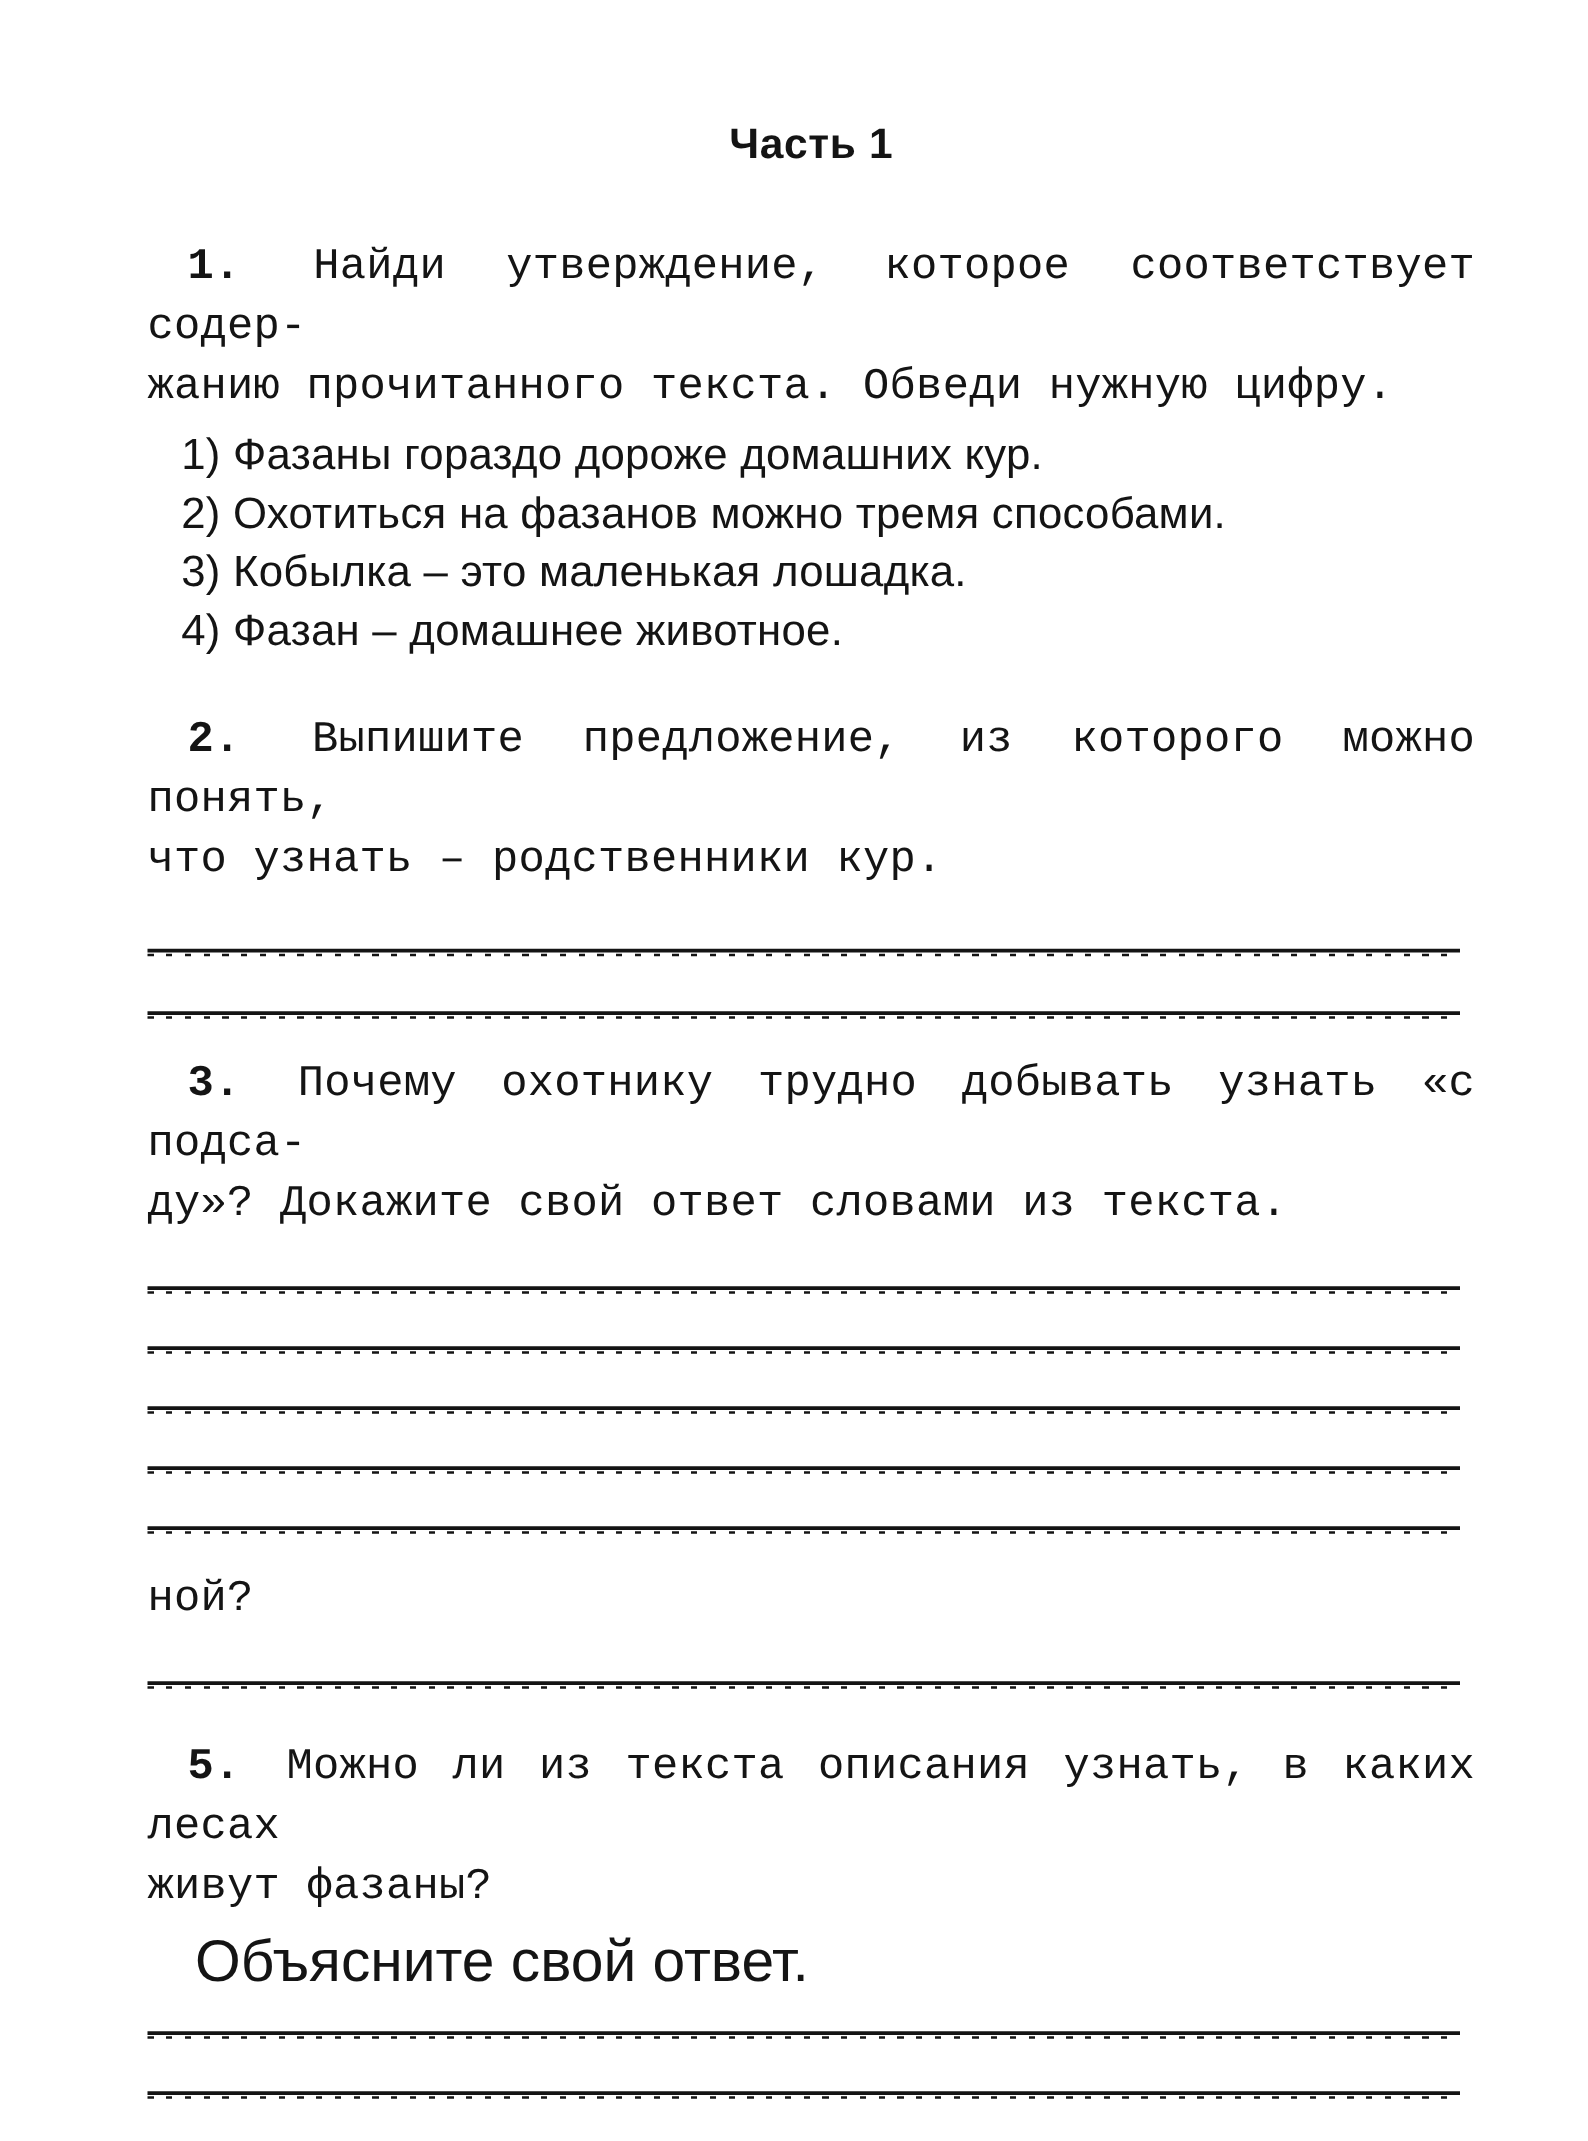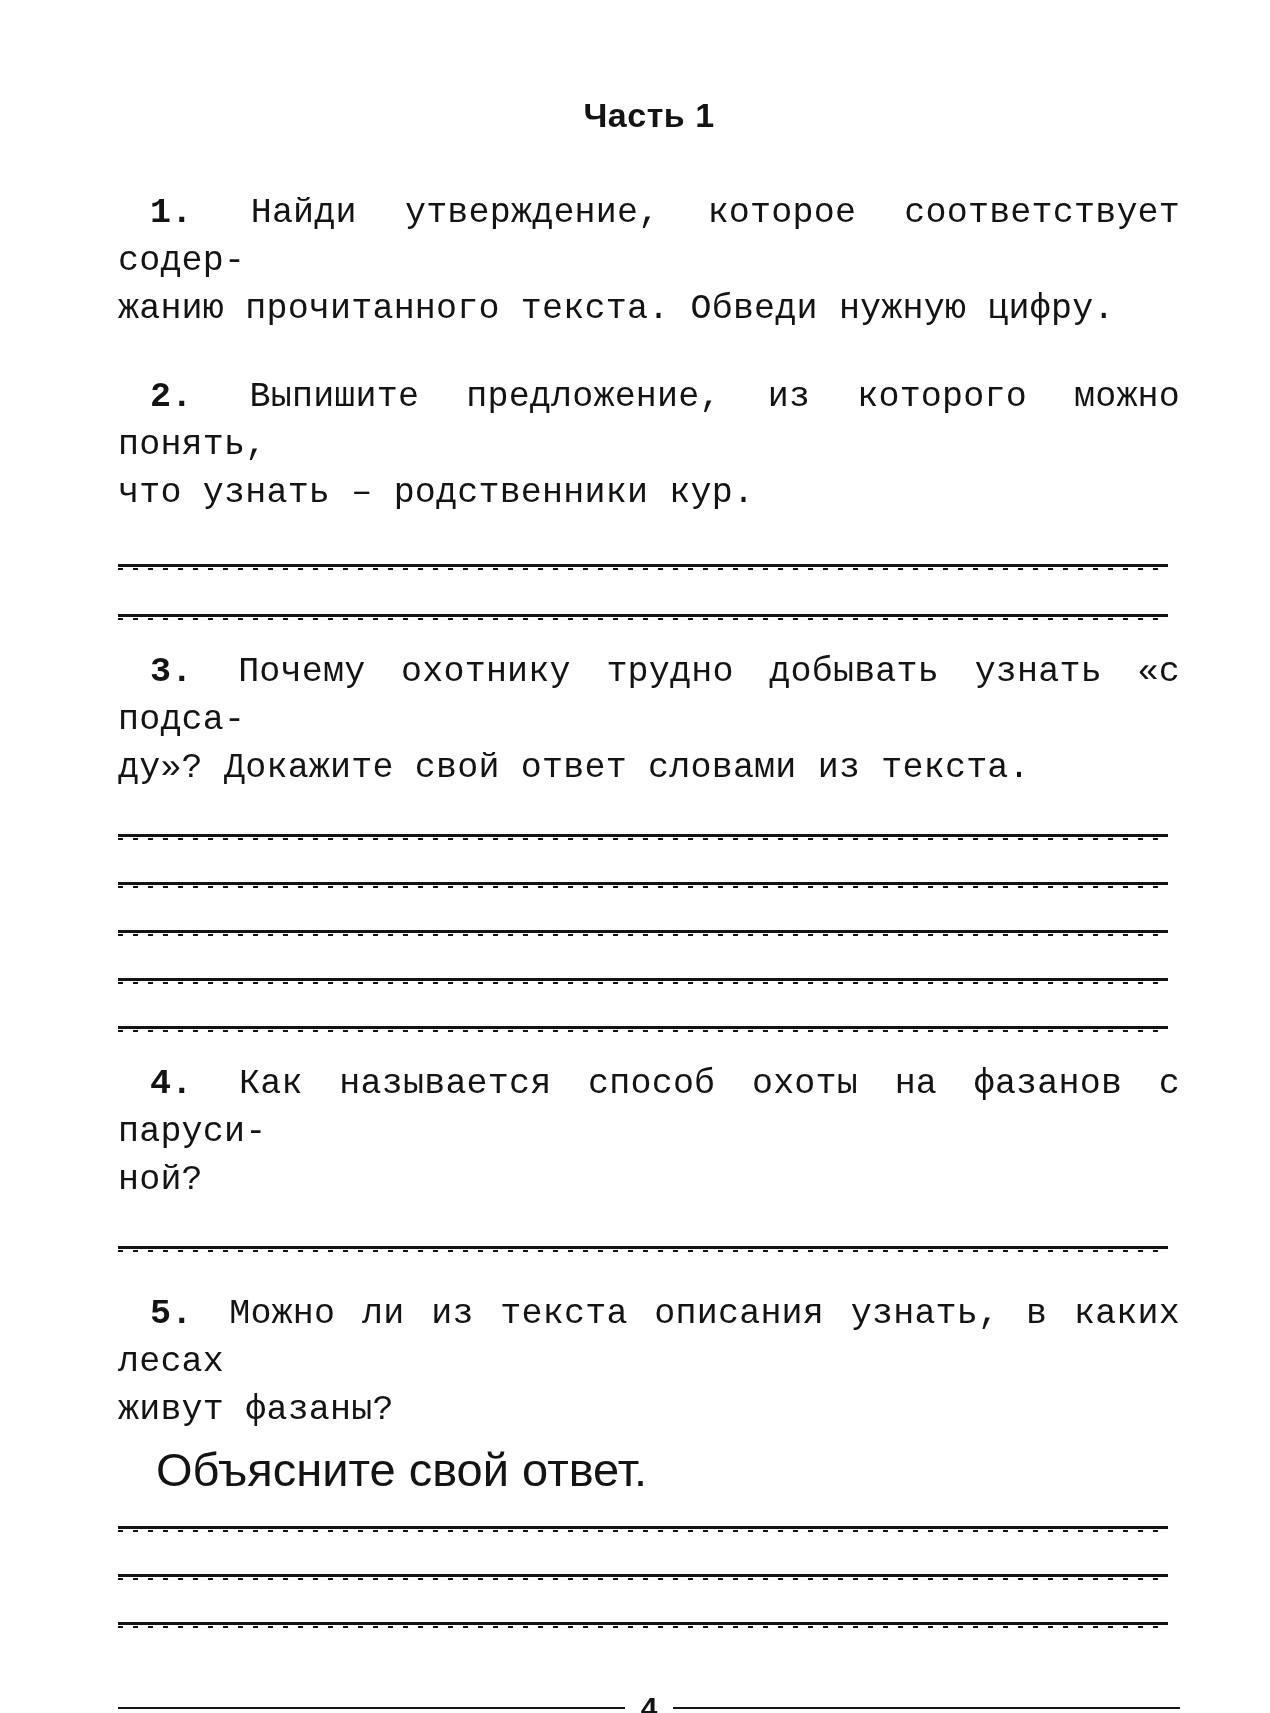--- a/index.html
+++ b/index.html
@@ -103,20 +103,26 @@
   <div class="part-title">Часть 1</div>
 
   <div class="q q1">
     <div class="line full first">
       <span class="qnum">1.</span>
       <span>Найди утверждение, которое соответствует содер-</span>
     </div>
     <div class="line">жанию прочитанного текста. Обведи нужную цифру.</div>
   </div>
 
+  <div class="options">
+    <div class="opt">1) Фазаны гораздо дороже домашних кур.</div>
+    <div class="opt">2) Охотиться на фазанов можно тремя способами.</div>
+    <div class="opt">3) Кобылка – это маленькая лошадка.</div>
+    <div class="opt">4) Фазан – домашнее животное.</div>
+  </div>
 
   <div class="q q2">
     <div class="line full first">
       <span class="qnum">2.</span>
       <span>Выпишите предложение, из которого можно понять,</span>
     </div>
     <div class="line">что узнать – родственники кур.</div>
   </div>
 
   <div class="rules rules-a tall">
@@ -148,24 +154,20 @@
       </div>
     <div class="row">
         <div class="rule"></div>
       </div>
     <div class="row">
         <div class="rule"></div>
       </div>
   </div>
 
   <div class="q q4">
-    <div class="line full first">
-      <span class="qnum">4.</span>
-      <span>Как называется способ охоты на фазанов с паруси-</span>
-    </div>
     <div class="line">ной?</div>
   </div>
 
   <div class="rules rules-c">
     <div class="row">
         <div class="rule"></div>
       </div>
   </div>
 
   <div class="q q5">

